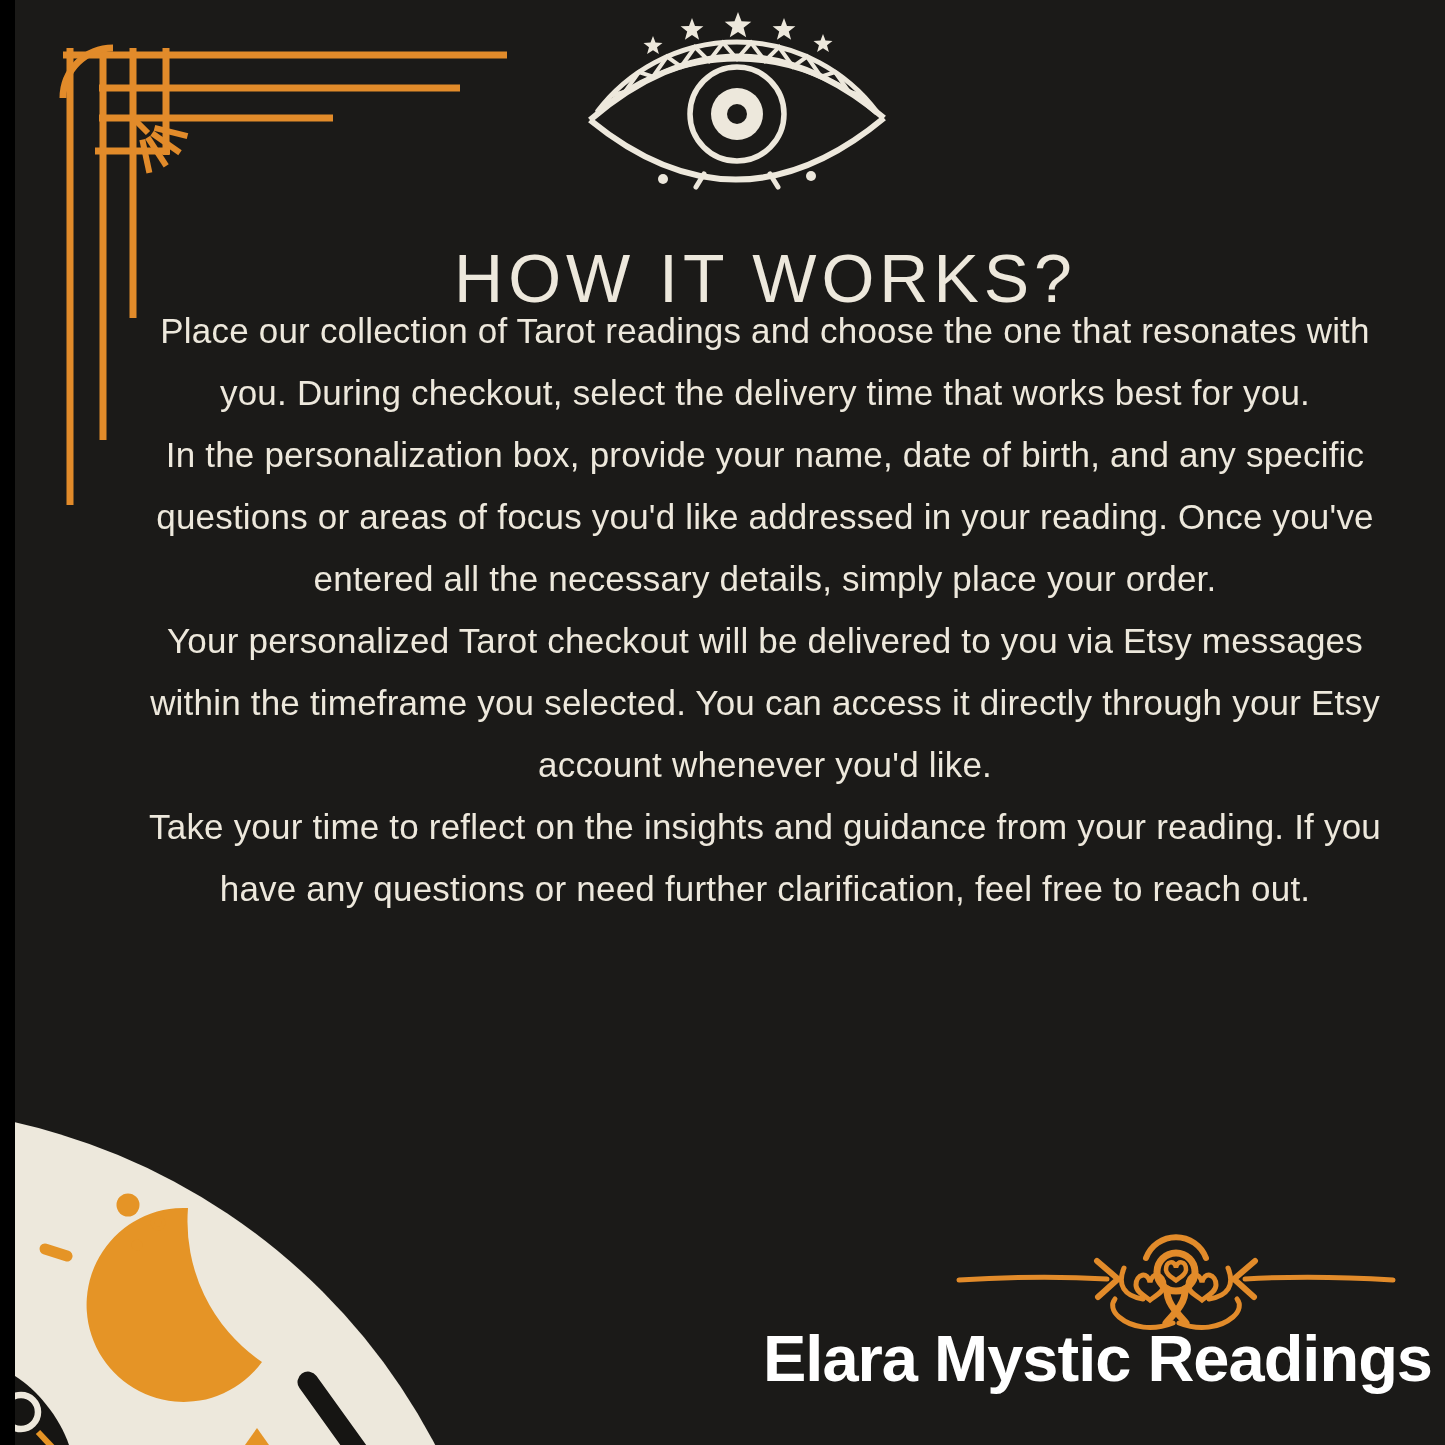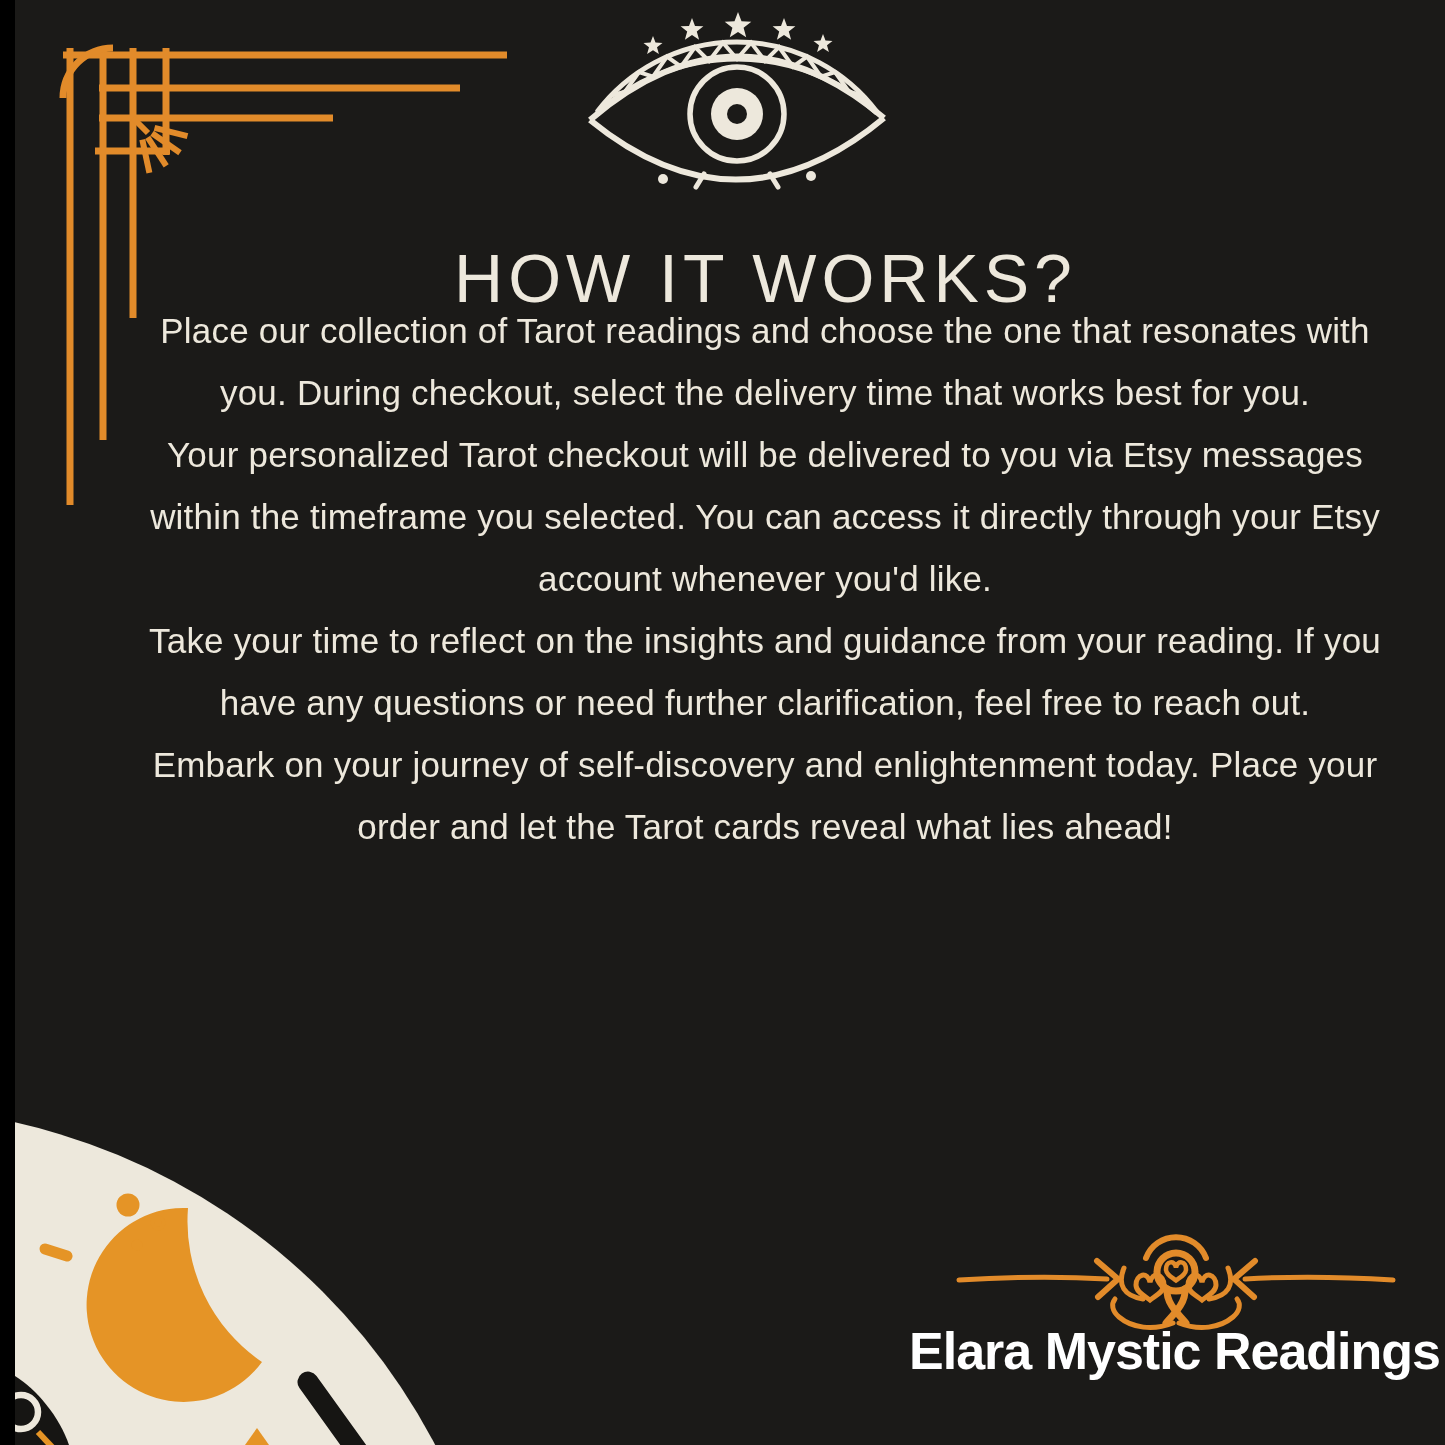--- a/index.html
+++ b/index.html
@@ -24,22 +24,22 @@
     position:absolute; top:300px; left:125px; width:1250px;
     color:var(--cream);
   }
   .body-text p{
     margin:0; font-size:35px; line-height:62px; text-align:center;
     letter-spacing:0.2px;
   }
   .moon-illustration{position:absolute; left:0; top:1060px;}
   .divider{position:absolute; left:900px; top:1230px;}
   .brand-name{
-    position:absolute; top:1322px; right:20px;
-    font-size:52px; font-weight:700; letter-spacing:-1px;
+    position:absolute; top:1322px; right:28px;
+    font-size:65px; font-weight:700; letter-spacing:-1px;
     color:var(--white); line-height:1.15;
   }
   
   .stroke-cream{stroke:var(--cream);} .fill-cream{fill:var(--cream);}
   .stroke-accent{stroke:var(--accent);}
   .fill-bg{fill:var(--bg);} .fill-moon{fill:var(--moon);}
   .stroke-moon{stroke:var(--moon);} .fill-ink{fill:var(--ink);}
   .stroke-ink{stroke:var(--ink);}
 </style>
 </head>
@@ -91,23 +91,23 @@
       <path d="M137,172 L129,185"></path>
       <path d="M203,172 L211,185"></path>
       <circle class="fill-cream" stroke="none" cx="244" cy="174" r="5"></circle>
     </g>
   </svg>
 
   <h1 class="page-title">HOW IT WORKS?</h1>
 
   <div class="body-text">
       <p>Place our collection of Tarot readings and choose the one that resonates with you. During checkout, select the delivery time that works best for you.</p>
+      <p>In the personalization box, provide your name, date of birth, and any specific questions or areas of focus you'd like addressed in your reading. Once you've entered all the necessary details, simply place your order.</p>
       <p>Your personalized Tarot checkout will be delivered to you via Etsy messages within the timeframe you selected. You can access it directly through your Etsy account whenever you'd like.</p>
       <p>Take your time to reflect on the insights and guidance from your reading. If you have any questions or need further clarification, feel free to reach out.</p>
-      <p>Embark on your journey of self-discovery and enlightenment today. Place your order and let the Tarot cards reveal what lies ahead!</p>
     </div>
 
   <svg class="moon-illustration" width="460" height="385" viewBox="0 0 460 385">
     <circle class="fill-cream" cx="-138" cy="677" r="630"></circle>
     <path class="fill-moon" d="M173,148 A97,97 0 1 0 247,302 A170,170 0 0 1 173,148 Z"></path>
     <circle class="fill-moon" cx="113" cy="145" r="11.5"></circle>
     <circle fill="none" class="stroke-moon" stroke-width="4" cx="143" cy="163" r="5.5"></circle>
     <circle class="fill-moon" cx="122" cy="185" r="5.5"></circle>
     <path fill="none" class="stroke-moon" stroke-width="11" stroke-linecap="round" d="M30,189 L52,196"></path>
     <path fill="none" class="stroke-ink" stroke-width="21" stroke-linecap="round" d="M293,322 L372,432"></path>

